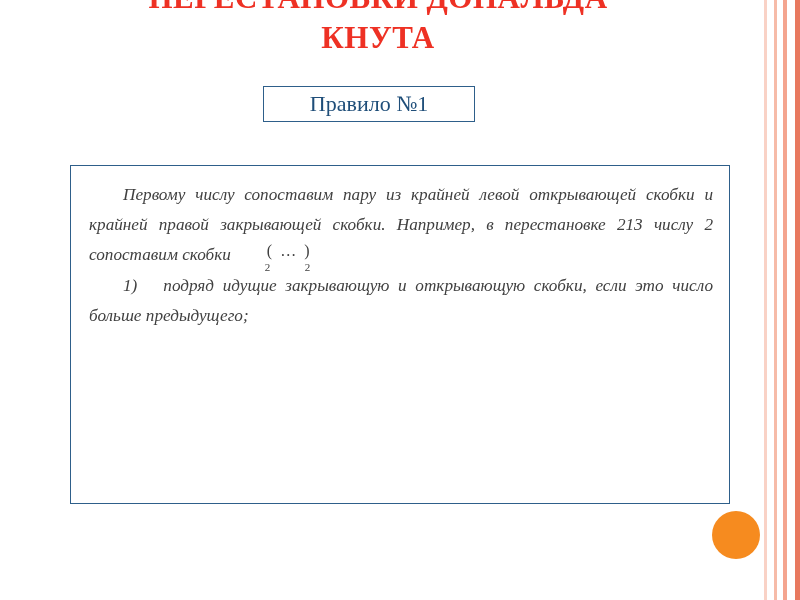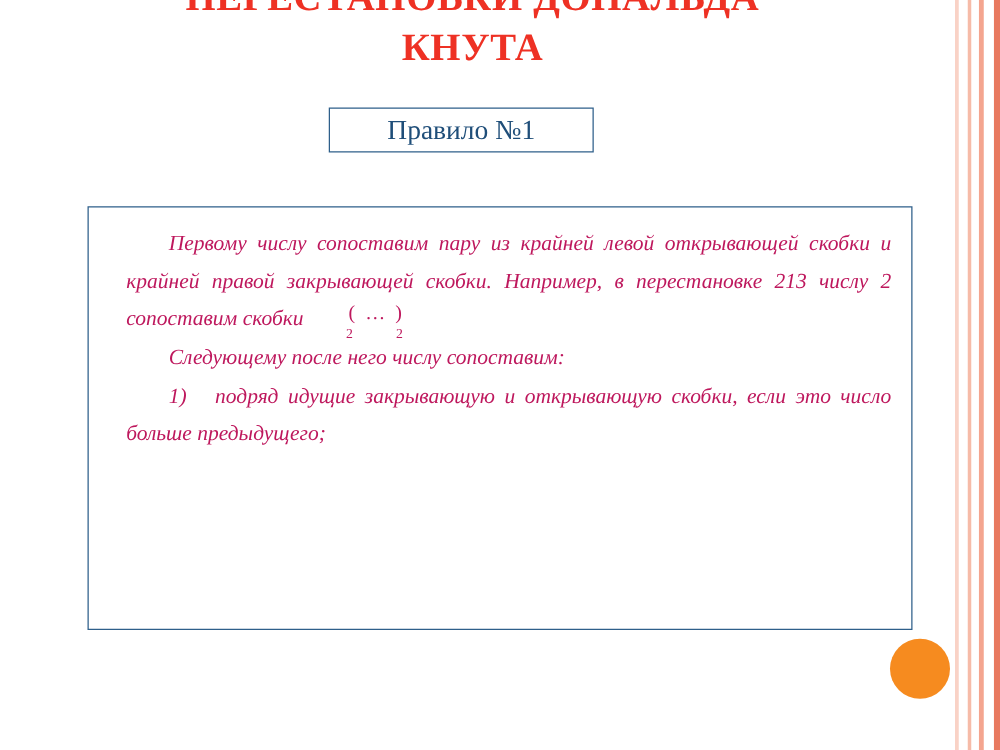--- a/index.html
+++ b/index.html
@@ -81,27 +81,27 @@
     top: 165px;
     left: 70px;
     width: 660px;
     height: 339px;
     border: 1px solid #2e5f8a;
     box-sizing: border-box;
     background: #ffffff;
     padding: 14px 16px 10px 18px;
   }
   .content-box p {
-    margin: 0 0 1px 12px;
+    margin: 0 0 1px 0;
     font-family: "Liberation Serif", serif;
     font-style: italic;
     font-size: 17.2px;
     line-height: 30px;
     text-align: justify;
-    color: #be185d;
+    color: #404040;
     text-indent: 34px;
   }
   .content-box p .num {
     font-style: italic;
   }
 
   
   .brackets {
     display: inline-block;
     position: relative;
@@ -162,19 +162,18 @@
 </div>
 
 <div class="rule-box">
   <span>Правило №1</span>
 </div>
 
 <div class="content-box">
   <p>
     <span>Первому числу сопоставим пару из крайней левой открывающей скобки и крайней правой закрывающей скобки. Например, в перестановке 213 числу 2 сопоставим скобки</span><span class="brackets"><span class="top">(  …  )</span><span class="subL">2</span><span class="subR">2</span></span>
   </p>
-  <p>Следующему после него числу сопоставим:</p>
   <p>
     <span class="num">1)</span>&nbsp;&nbsp;&nbsp;<span>подряд идущие закрывающую и открывающую скобки, если это число больше предыдущего;</span>
   </p>
 </div>
 
 <div class="circle"></div>
 
 </body></html>

